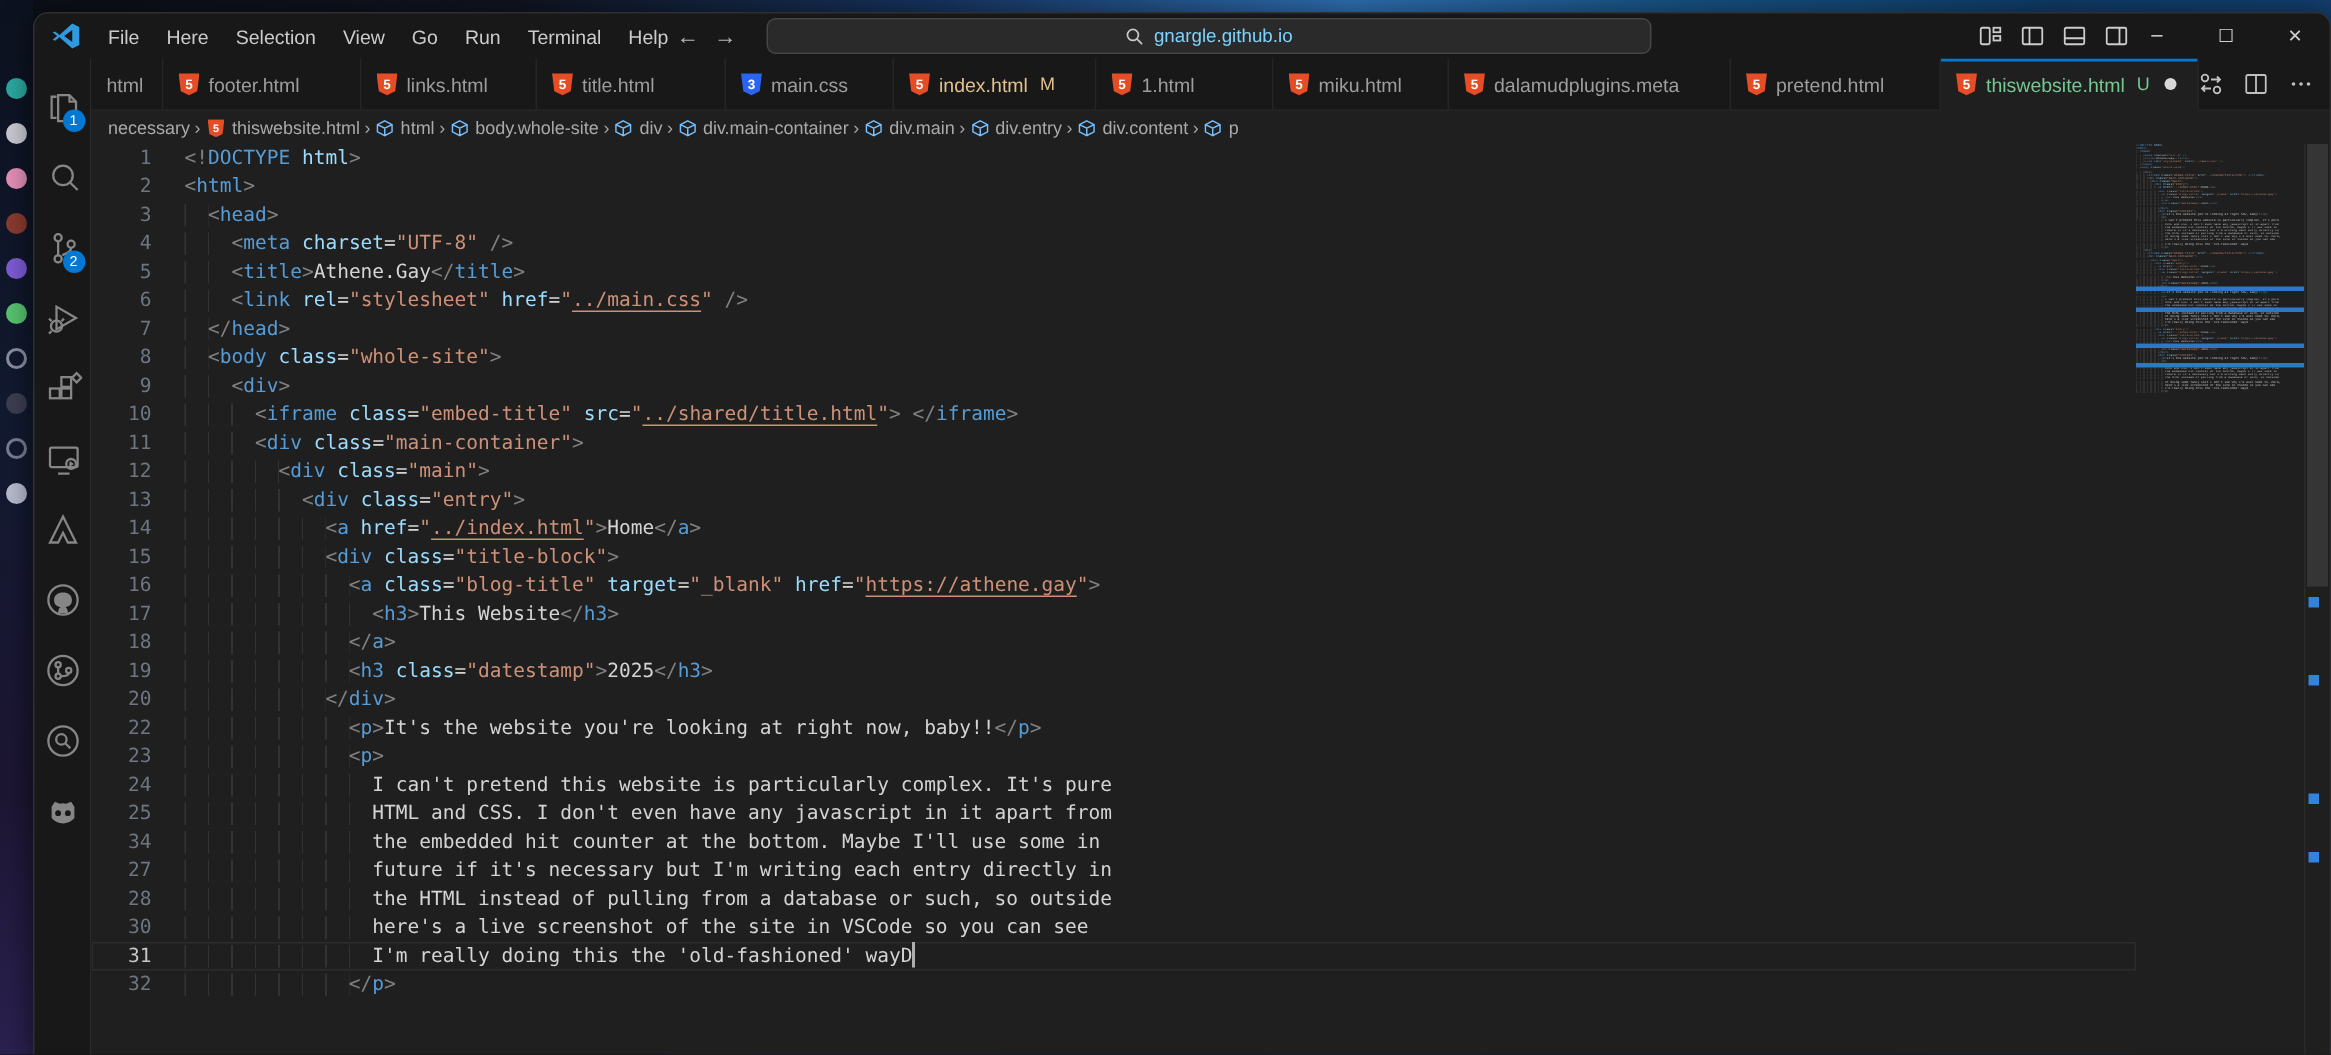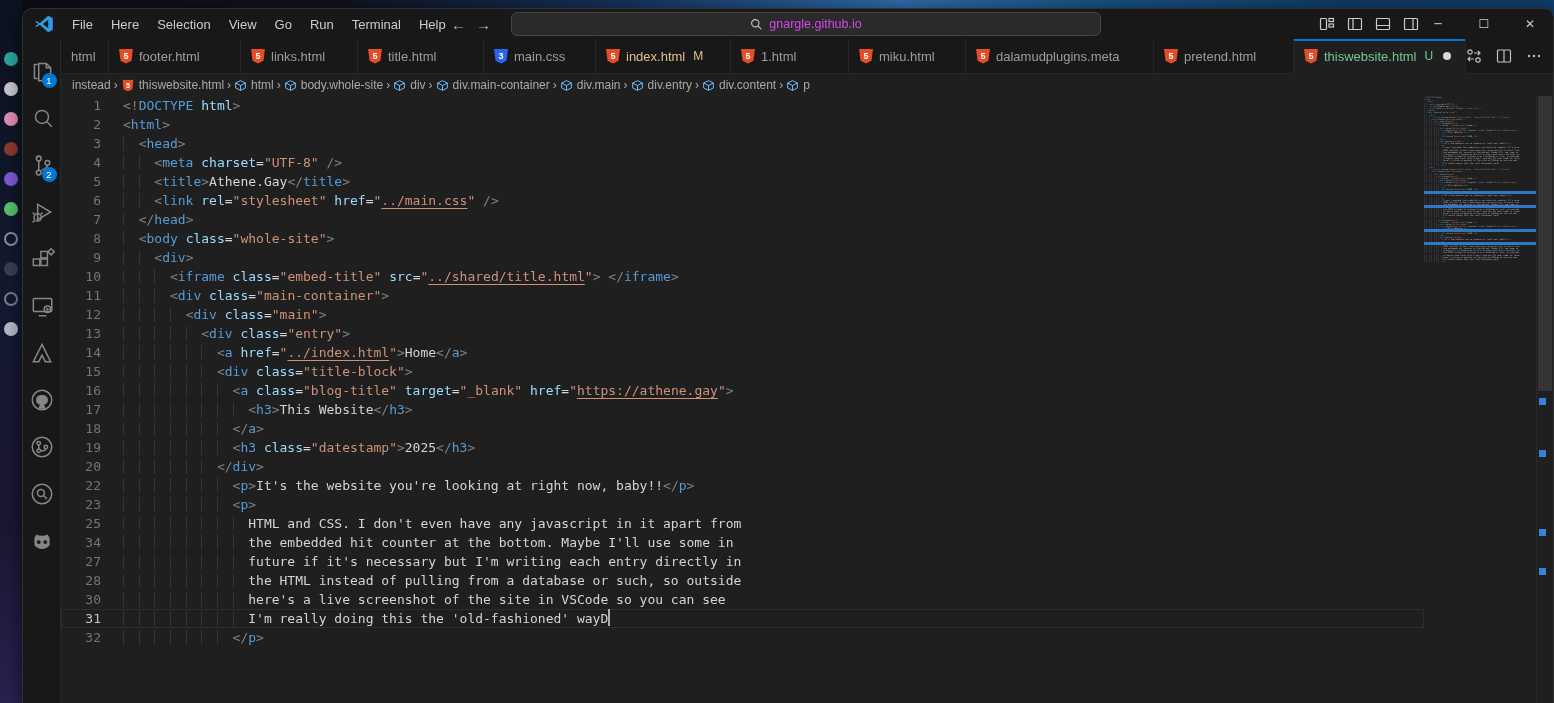--- a/index.html
+++ b/index.html
@@ -15,21 +15,21 @@
   
   .vswin { position:absolute; left:22px; top:8px; width:1532px; height:695px;
     background:#1f1f1f; border-radius:10px 10px 0 0; border:1px solid #303030; border-bottom:none; overflow:hidden; box-shadow:0 4px 20px rgba(0,0,0,.6); }
 
   .titlebar { position:relative; height:30px; background:#181818; color:#cccccc; font-size:13px; }
   .vslogo { position:absolute; left:11px; top:5px; width:20px; height:20px; }
   .menus { position:absolute; left:40px; top:0; height:30px; display:flex; align-items:center; }
   .menus span { padding:0 9px; cursor:default; border-radius:4px; }
   .navarrows { position:absolute; left:428px; top:0; height:30px; display:flex; align-items:center; gap:10px; color:#b8b8b8; font-size:15px; }
   .cmd { position:absolute; left:488px; top:3px; width:590px; height:24px; background:#2a2a2a; border:1px solid #454545; border-radius:6px;
-    display:flex; align-items:center; justify-content:center; gap:6px; color:#d946ef; font-size:12.5px; }
+    display:flex; align-items:center; justify-content:center; gap:6px; color:#7dd3fc; font-size:12.5px; }
   .layoutgrp { position:absolute; right:134px; top:0; height:30px; display:flex; align-items:center; gap:12px; }
   .wincontrols { position:absolute; right:0; top:0; height:30px; display:flex; }
   .wincontrols .wc { width:46px; height:30px; display:flex; align-items:center; justify-content:center; color:#d0d0d0; font-size:12px; font-family:"DejaVu Sans", sans-serif; }
 
   .mainrow { display:flex; height:665px; }
 
   
   .activitybar { width:38px; background:#181818; border-right:1px solid #2a2a2a; display:flex; flex-direction:column; align-items:center; padding-top:8px; }
   .actitem { position:relative; width:38px; height:47px; display:flex; align-items:center; justify-content:center; }
   .actitem svg { stroke:#868686; fill:none; stroke-width:1.4; }
@@ -296,21 +296,21 @@
             </svg>
             <svg width="16" height="16" viewBox="0 0 16 16" class="iconbtn">
               <circle cx="3" cy="8" r="1.2" fill="#c0c0c0" stroke="none"></circle>
               <circle cx="8" cy="8" r="1.2" fill="#c0c0c0" stroke="none"></circle>
               <circle cx="13" cy="8" r="1.2" fill="#c0c0c0" stroke="none"></circle>
             </svg>
           </div>
         </div>
       <div class="breadcrumbs" id="breadcrumbs">
           <span class="crumb">
-            <span>instead</span>
+            <span>necessary</span>
           </span>
           <span class="sep">›</span>
           <span class="crumb">
             <span class="ficon html">5</span>
             <span>thiswebsite.html</span>
           </span>
           <span class="sep">›</span>
           <span class="crumb">
             <svg width="13" height="13" viewBox="0 0 16 16">
               <path d="M8 2l6 3v6l-6 3-6-3V5z M2 5l6 3 6-3 M8 8v6" stroke="#75beff" fill="none" stroke-width="1.2"></path>
@@ -384,20 +384,21 @@
             <div class="cline"><span class="num">13</span><span class="body"><span class="ind">          </span><span class="tk-p">&lt;</span><span class="tk-t">div</span><span class="tk-x"> </span><span class="tk-a">class</span><span class="tk-o">=</span><span class="tk-s">"entry"</span><span class="tk-p">&gt;</span></span></div>
             <div class="cline"><span class="num">14</span><span class="body"><span class="ind">            </span><span class="tk-p">&lt;</span><span class="tk-t">a</span><span class="tk-x"> </span><span class="tk-a">href</span><span class="tk-o">=</span><span class="tk-s">"</span><span class="tk-l">../index.html</span><span class="tk-s">"</span><span class="tk-p">&gt;</span><span class="tk-x">Home</span><span class="tk-p">&lt;/</span><span class="tk-t">a</span><span class="tk-p">&gt;</span></span></div>
             <div class="cline"><span class="num">15</span><span class="body"><span class="ind">            </span><span class="tk-p">&lt;</span><span class="tk-t">div</span><span class="tk-x"> </span><span class="tk-a">class</span><span class="tk-o">=</span><span class="tk-s">"title-block"</span><span class="tk-p">&gt;</span></span></div>
             <div class="cline"><span class="num">16</span><span class="body"><span class="ind">              </span><span class="tk-p">&lt;</span><span class="tk-t">a</span><span class="tk-x"> </span><span class="tk-a">class</span><span class="tk-o">=</span><span class="tk-s">"blog-title"</span><span class="tk-x"> </span><span class="tk-a">target</span><span class="tk-o">=</span><span class="tk-s">"_blank"</span><span class="tk-x"> </span><span class="tk-a">href</span><span class="tk-o">=</span><span class="tk-s">"</span><span class="tk-l">https://athene.gay</span><span class="tk-s">"</span><span class="tk-p">&gt;</span></span></div>
             <div class="cline"><span class="num">17</span><span class="body"><span class="ind">                </span><span class="tk-p">&lt;</span><span class="tk-t">h3</span><span class="tk-p">&gt;</span><span class="tk-x">This Website</span><span class="tk-p">&lt;/</span><span class="tk-t">h3</span><span class="tk-p">&gt;</span></span></div>
             <div class="cline"><span class="num">18</span><span class="body"><span class="ind">              </span><span class="tk-p">&lt;/</span><span class="tk-t">a</span><span class="tk-p">&gt;</span></span></div>
             <div class="cline"><span class="num">19</span><span class="body"><span class="ind">              </span><span class="tk-p">&lt;</span><span class="tk-t">h3</span><span class="tk-x"> </span><span class="tk-a">class</span><span class="tk-o">=</span><span class="tk-s">"datestamp"</span><span class="tk-p">&gt;</span><span class="tk-x">2025</span><span class="tk-p">&lt;/</span><span class="tk-t">h3</span><span class="tk-p">&gt;</span></span></div>
             <div class="cline"><span class="num">20</span><span class="body"><span class="ind">            </span><span class="tk-p">&lt;/</span><span class="tk-t">div</span><span class="tk-p">&gt;</span></span></div>
             <div class="cline"><span class="num">22</span><span class="body"><span class="ind">              </span><span class="tk-p">&lt;</span><span class="tk-t">p</span><span class="tk-p">&gt;</span><span class="tk-x">It's the website you're looking at right now, baby!!</span><span class="tk-p">&lt;/</span><span class="tk-t">p</span><span class="tk-p">&gt;</span></span></div>
             <div class="cline"><span class="num">23</span><span class="body"><span class="ind">              </span><span class="tk-p">&lt;</span><span class="tk-t">p</span><span class="tk-p">&gt;</span></span></div>
+            <div class="cline"><span class="num">24</span><span class="body"><span class="ind">                </span><span class="tk-x">I can't pretend this website is particularly complex. It's pure</span></span></div>
             <div class="cline"><span class="num">25</span><span class="body"><span class="ind">                </span><span class="tk-x">HTML and CSS. I don't even have any javascript in it apart from</span></span></div>
             <div class="cline"><span class="num">34</span><span class="body"><span class="ind">                </span><span class="tk-x">the embedded hit counter at the bottom. Maybe I'll use some in</span></span></div>
             <div class="cline"><span class="num">27</span><span class="body"><span class="ind">                </span><span class="tk-x">future if it's necessary but I'm writing each entry directly in</span></span></div>
             <div class="cline"><span class="num">28</span><span class="body"><span class="ind">                </span><span class="tk-x">the HTML instead of pulling from a database or such, so outside</span></span></div>
             <div class="cline"><span class="num">30</span><span class="body"><span class="ind">                </span><span class="tk-x">here's a live screenshot of the site in VSCode so you can see</span></span></div>
             <div class="cline cur"><span class="num">31</span><span class="body"><span class="ind">                </span><span class="tk-x">I'm really doing this the 'old-fashioned' wayD</span><span class="cursor"></span></span></div>
             <div class="cline"><span class="num">32</span><span class="body"><span class="ind">              </span><span class="tk-p">&lt;/</span><span class="tk-t">p</span><span class="tk-p">&gt;</span></span></div>
           </div>
         <div class="minimap" id="minimap">
             <div class="mm-line"><span class="tk-p">&lt;!</span><span class="tk-t">DOCTYPE</span><span class="tk-x"> </span><span class="tk-a">html</span><span class="tk-p">&gt;</span></div>

